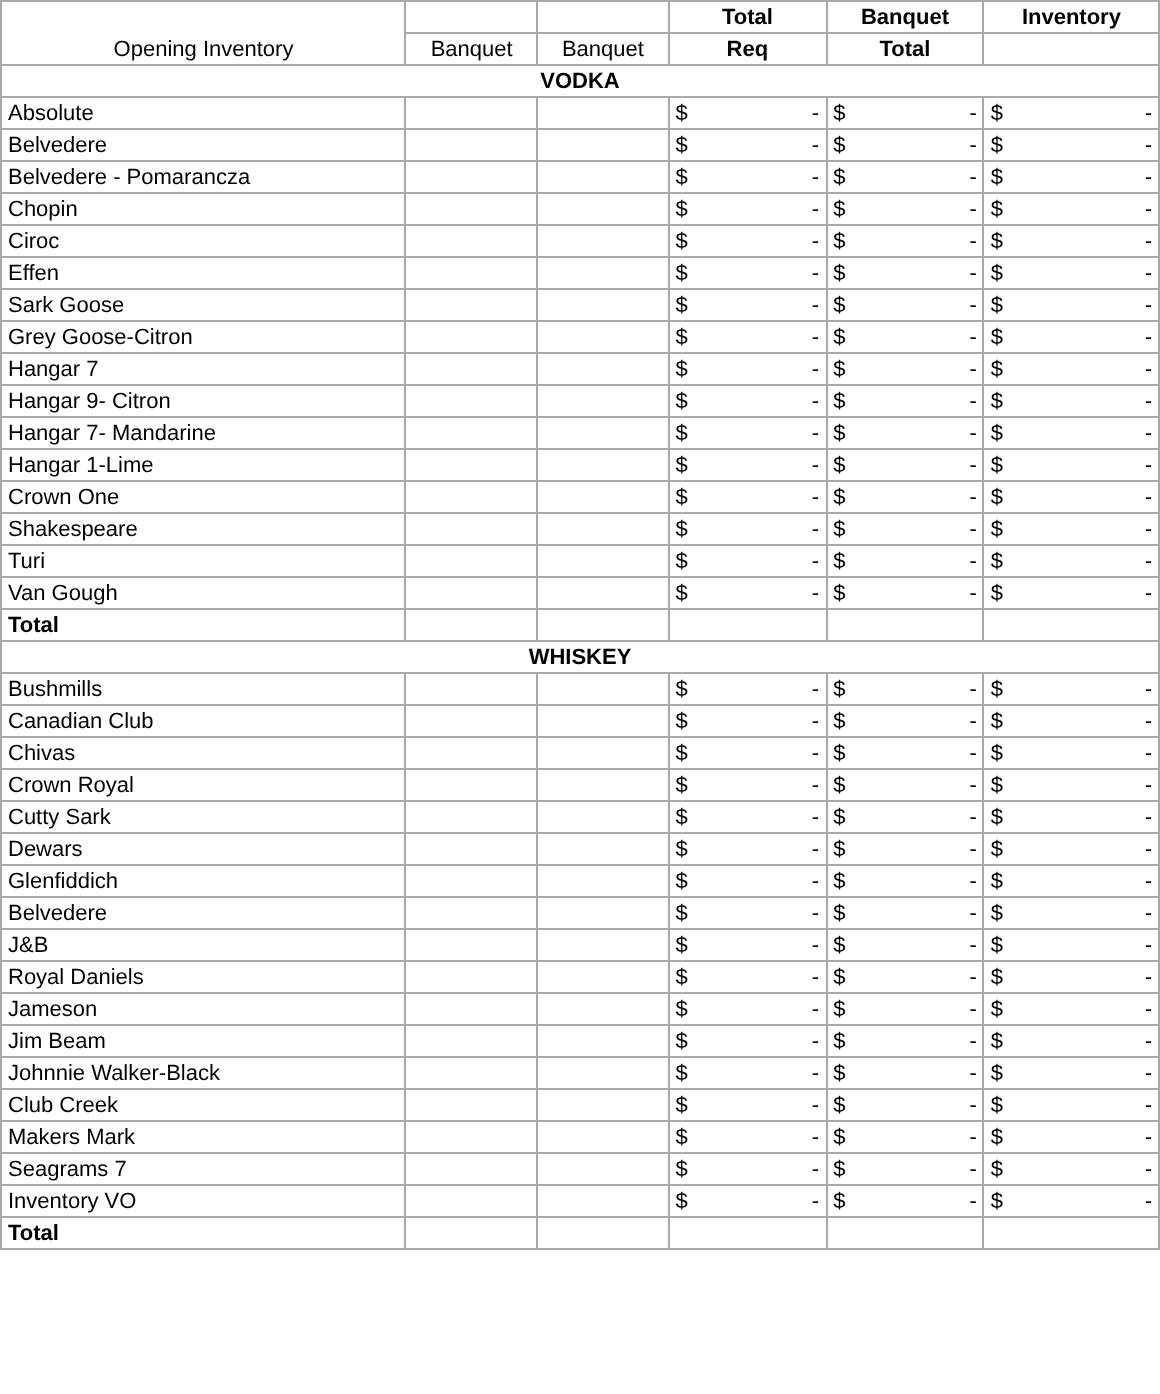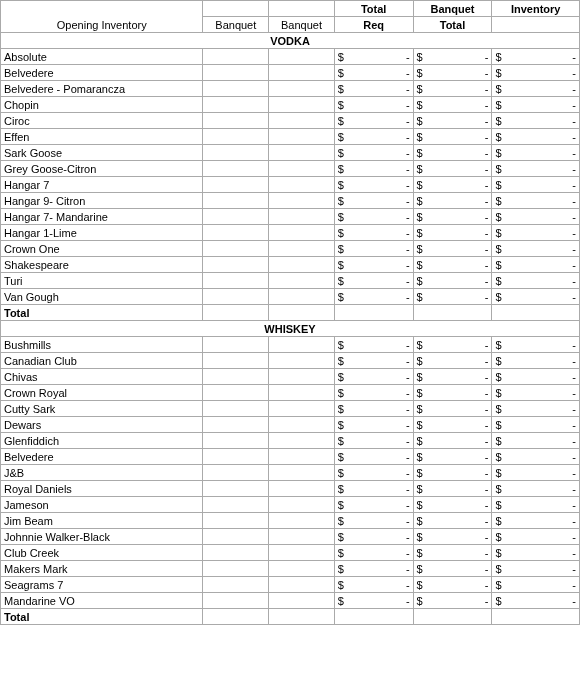--- a/index.html
+++ b/index.html
@@ -662,21 +662,21 @@
         <td style="text-align: right;">
           <span style="float:left;">$</span>
           <span style="float:right;">-</span>
         </td>
         <td style="text-align: right;">
           <span style="float:left;">$</span>
           <span style="float:right;">-</span>
         </td>
       </tr>
       <tr class="item-row">
-        <td class="item-name">Mandarine VO</td>
+        <td class="item-name">Inventory VO</td>
         <td></td>
         <td></td>
         <td style="text-align: right;">
           <span style="float:left;">$</span>
           <span style="float:right;">-</span>
         </td>
         <td style="text-align: right;">
           <span style="float:left;">$</span>
           <span style="float:right;">-</span>
         </td>

